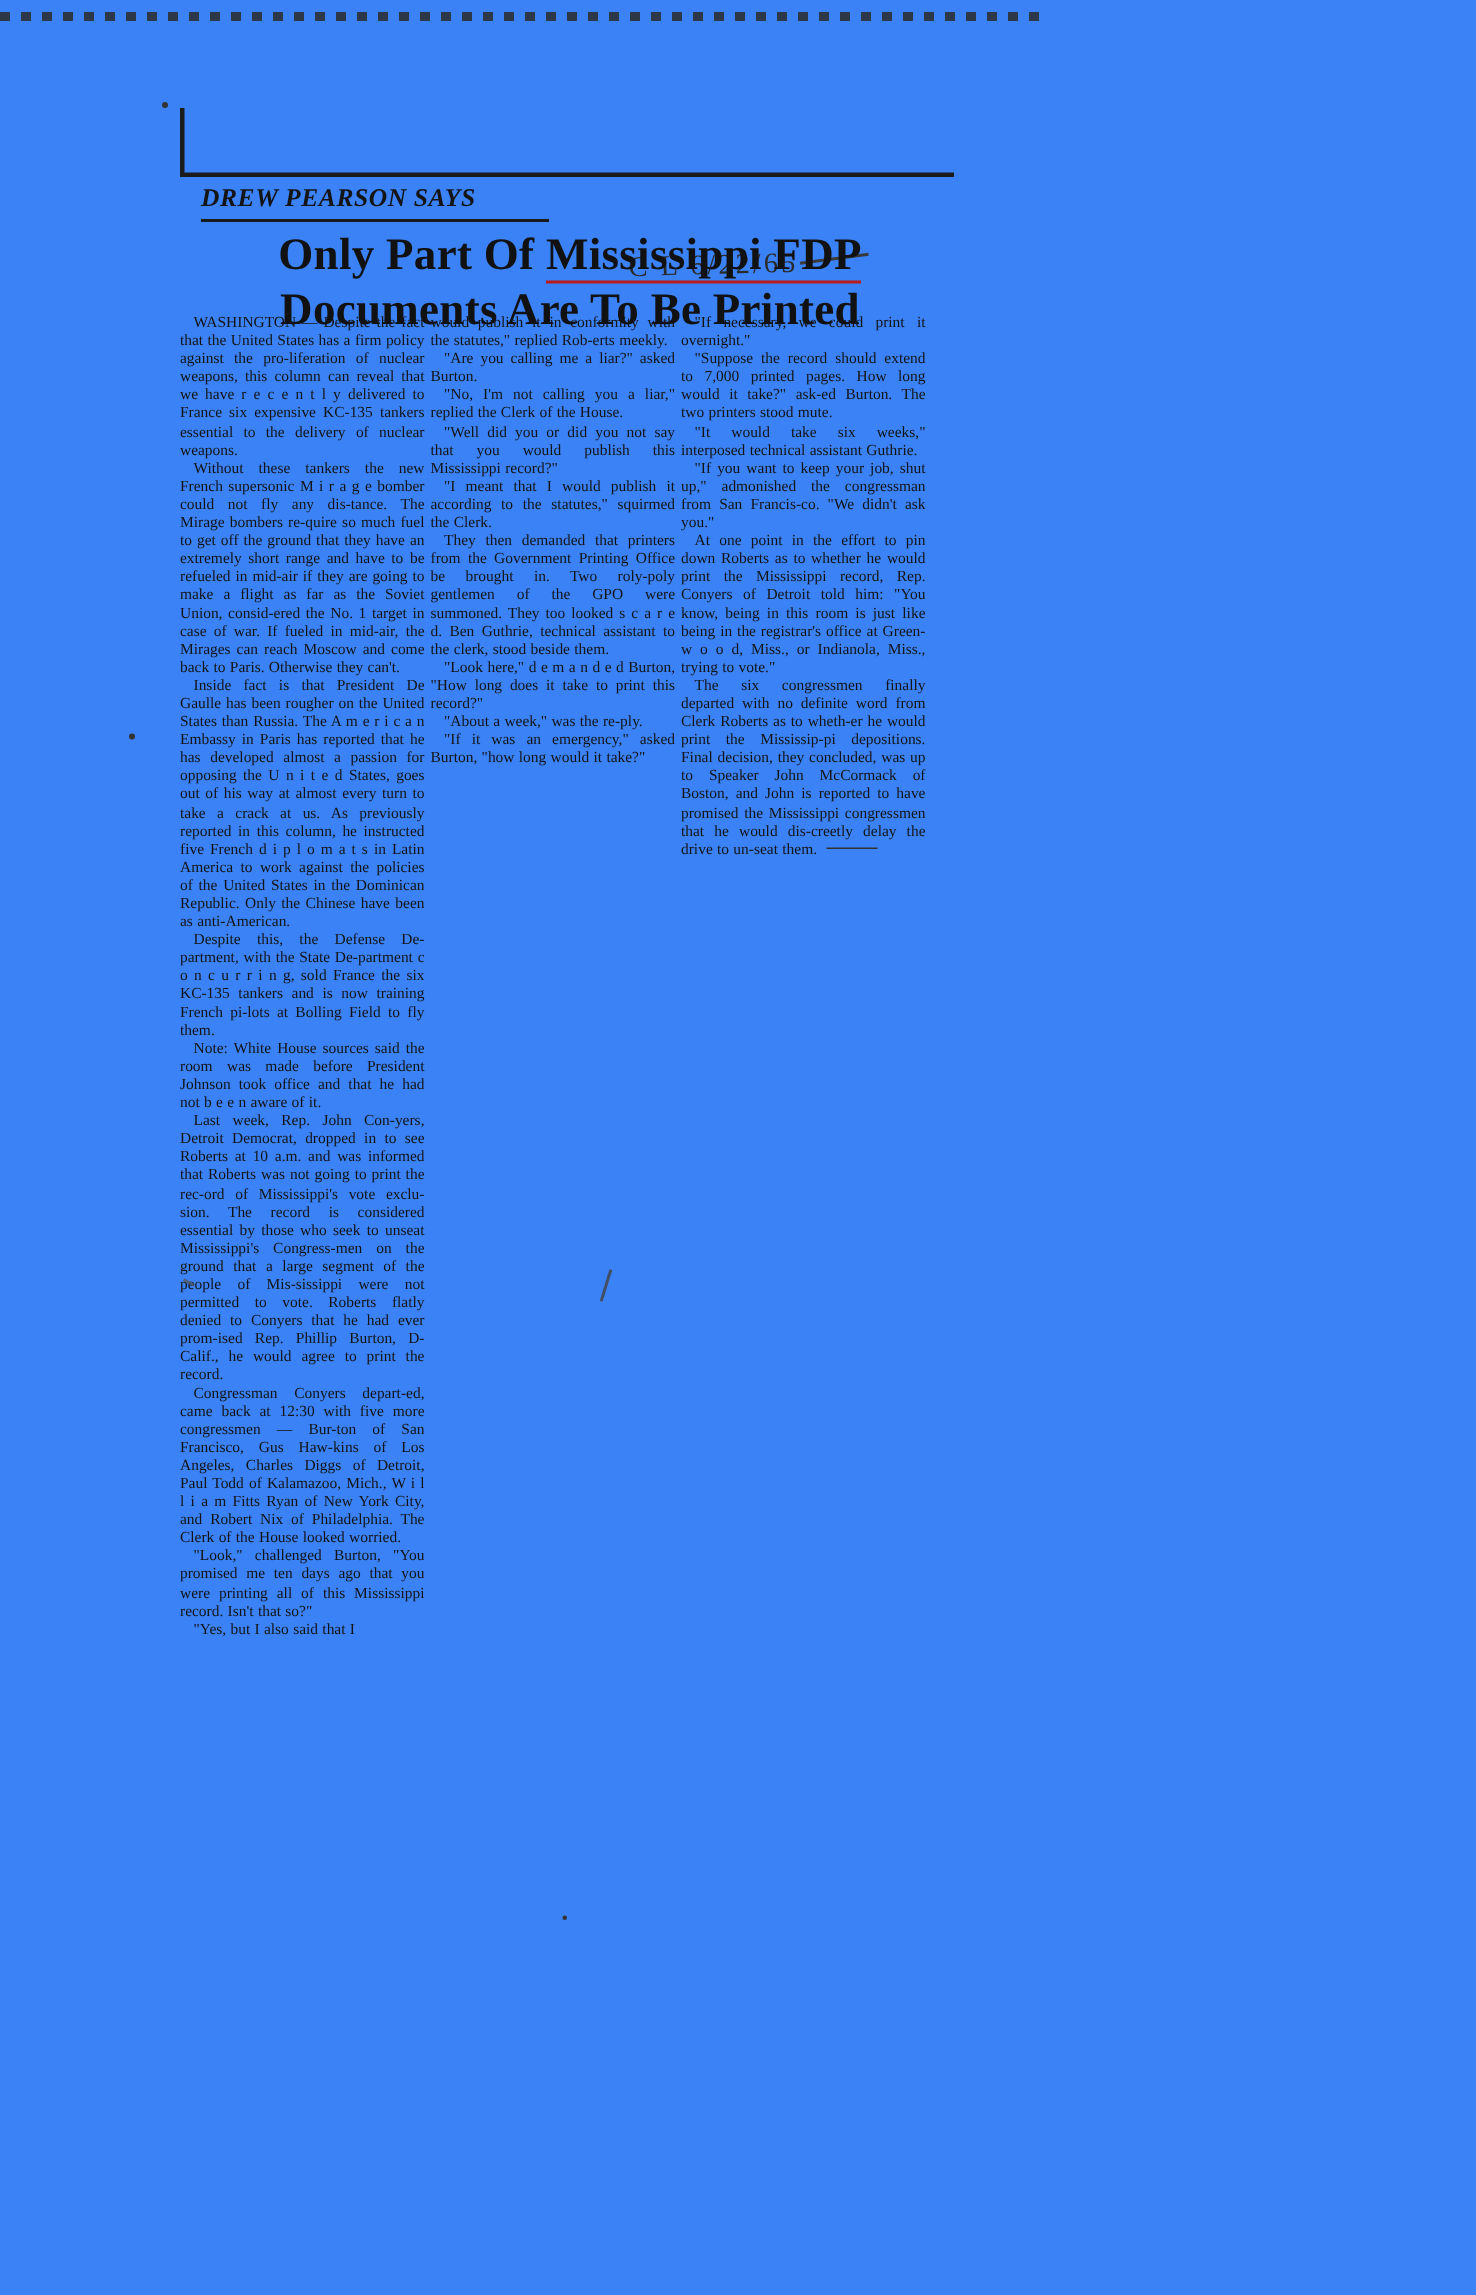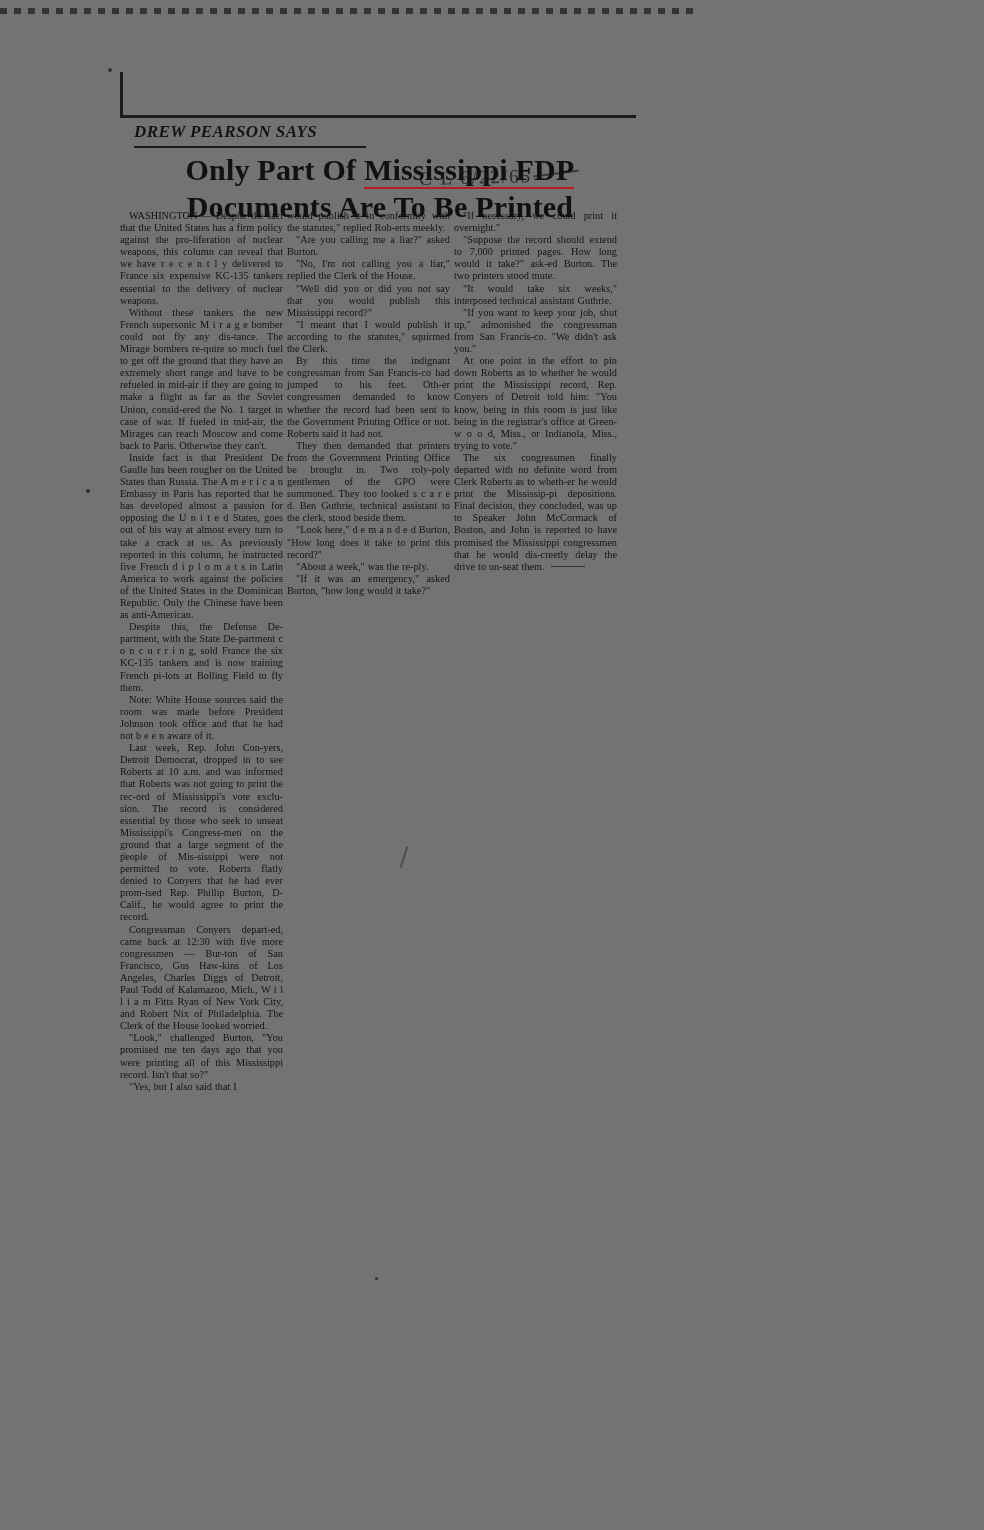--- a/index.html
+++ b/index.html
@@ -11,21 +11,21 @@
     width: 984px;
     height: 1530px;
     font-family: "Liberation Serif", serif;
     color: #111;
     position: relative;
     overflow: hidden;
   }
   .page {
     position: absolute;
     inset: 0;
-    background: #737373;
+    background: #3b82f6;
   }
   
   .scan-edge {
     position: absolute;
     top: 8px;
     left: 0;
     width: 700px;
     height: 6px;
     background-image: repeating-linear-gradient(
       to right,
@@ -219,21 +219,20 @@
         <p>"Look," challenged Burton, "You promised me ten days ago that you were printing all of this Mississippi record. Isn't that so?"</p>
         <p>"Yes, but I also said that I</p>
       </div>
 
       <div class="col">
         <p class="noindent">would publish it in conformity with the statutes," replied Rob-erts meekly.</p>
         <p>"Are you calling me a liar?" asked Burton.</p>
         <p>"No, I'm not calling you a liar," replied the Clerk of the House.</p>
         <p>"Well did you or did you not say that you would publish this Mississippi record?"</p>
         <p>"I meant that I would publish it according to the statutes," squirmed the Clerk.</p>
-        <p>By this time the indignant congressman from San Francis-co had jumped to his feet. Oth-er congressmen demanded to know whether the record had been sent to the Government Printing Office or not. Roberts said it had not.</p>
         <p>They then demanded that printers from the Government Printing Office be brought in. Two roly-poly gentlemen of the GPO were summoned. They too looked s c a r e d. Ben Guthrie, technical assistant to the clerk, stood beside them.</p>
         <p>"Look here," d e m a n d e d Burton, "How long does it take to print this record?"</p>
         <p>"About a week," was the re-ply.</p>
         <p>"If it was an emergency," asked Burton, "how long would it take?"</p>
       </div>
 
       <div class="col">
         <p>"If necessary, we could print it overnight."</p>
         <p>"Suppose the record should extend to 7,000 printed pages. How long would it take?" ask-ed Burton. The two printers stood mute.</p>
         <p>"It would take six weeks," interposed technical assistant Guthrie.</p>

